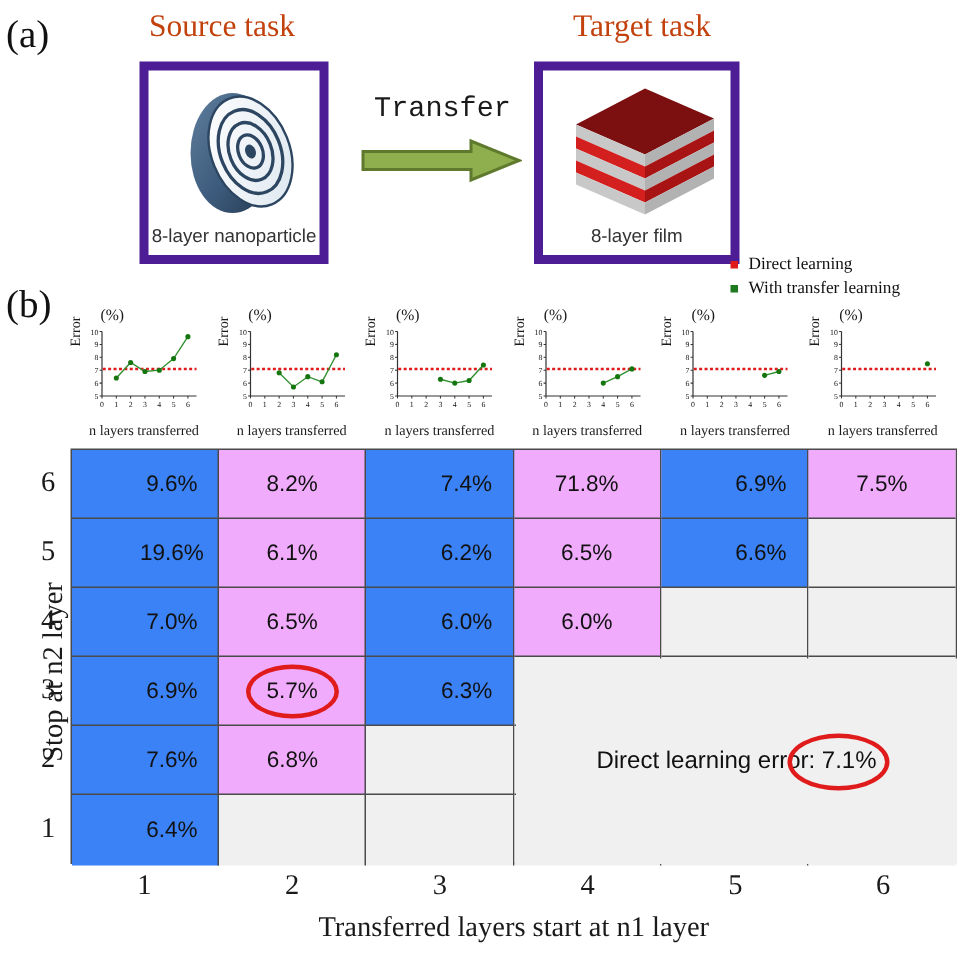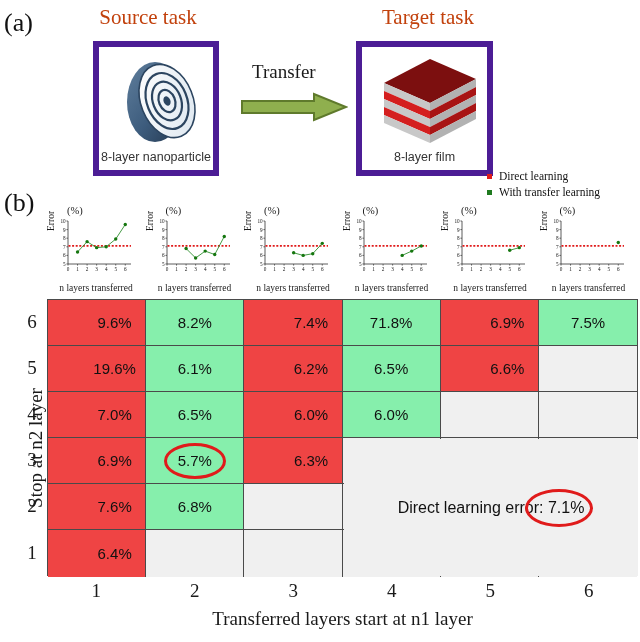--- a/index.html
+++ b/index.html
@@ -16,22 +16,22 @@
   .task-box{position:absolute;border:6px solid #4c1d95;background:#fff;box-sizing:border-box;}
   #src-box{left:93px;top:41px;width:126px;height:135px;}
   #tgt-box{left:356px;top:41px;width:137px;height:135px;}
 
   .box-caption{position:absolute;left:0;right:0;bottom:6px;text-align:center;
     font-family:"Liberation Sans",sans-serif;font-size:12.5px;color:#333;}
 
   #nano-art{position:absolute;left:16px;top:8px;width:94px;height:92px;}
   #film-art{position:absolute;left:16px;top:6px;width:104px;height:96px;}
 
-  #transfer-word{position:absolute;left:252px;top:61px;width:110px;
-    font-family:Liberation Serif, serif;font-size:19px;}
+  #transfer-word{position:absolute;left:240px;top:61px;width:110px;text-align:center;
+    font-family:Liberation Mono, monospace;font-size:19px;}
   #transfer-arrow{position:absolute;left:240px;top:92px;width:108px;height:30px;}
 
   
   #legend{position:absolute;left:485px;top:168px;width:135px;}
   .legend-row{display:flex;align-items:center;height:16px;}
   .legend-swatch{width:5px;height:5px;margin-right:7px;margin-left:2px;flex:none;}
   .legend-text{font-family:"Liberation Serif",serif;font-size:11.5px;color:#111;white-space:nowrap;}
 
   
   #miniplots{position:absolute;left:47px;top:205px;width:591px;height:93px;display:flex;}
@@ -45,22 +45,22 @@
 
   
   #table-wrap{position:absolute;left:47px;top:299px;width:591px;height:277px;
     border:1px solid #4a4a4a;box-sizing:border-box;}
   .hrow{display:flex;height:46.1px;}
   .hcell{width:98.5px;box-sizing:border-box;border-right:1px solid #4a4a4a;border-bottom:1px solid #4a4a4a;
     display:flex;align-items:center;justify-content:center;position:relative;
     font-family:"Liberation Sans",sans-serif;font-size:15px;color:#111;}
   .hcell.last-col{border-right:none;}
   .hrow.last-row .hcell{border-bottom:none;}
-  .hcell.blue{background:#ef4444;padding-left:36px;}
-  .hcell.pink{background:#86efac;}
+  .hcell.blue{background:#3b82f6;padding-left:36px;}
+  .hcell.pink{background:#f0abfc;}
   .hcell.empty{background:#f0f0f0;}
   .ellipse{position:absolute;left:50%;top:50%;transform:translate(-50%,-50%);
     width:56px;height:30px;border:3px solid #e01b1b;border-radius:50%;}
 
   #note-overlay{position:absolute;left:296px;top:139px;width:294px;height:137px;
     background:#f0f0f0;display:flex;align-items:center;justify-content:center;
     font-family:"Liberation Sans",sans-serif;font-size:16px;color:#111;}
   #note-overlay .note-inner{position:relative;white-space:nowrap;}
   #note-circle{position:absolute;right:-9px;top:50%;transform:translateY(-50%);
     width:62px;height:32px;border:3px solid #e01b1b;border-radius:50%;}

